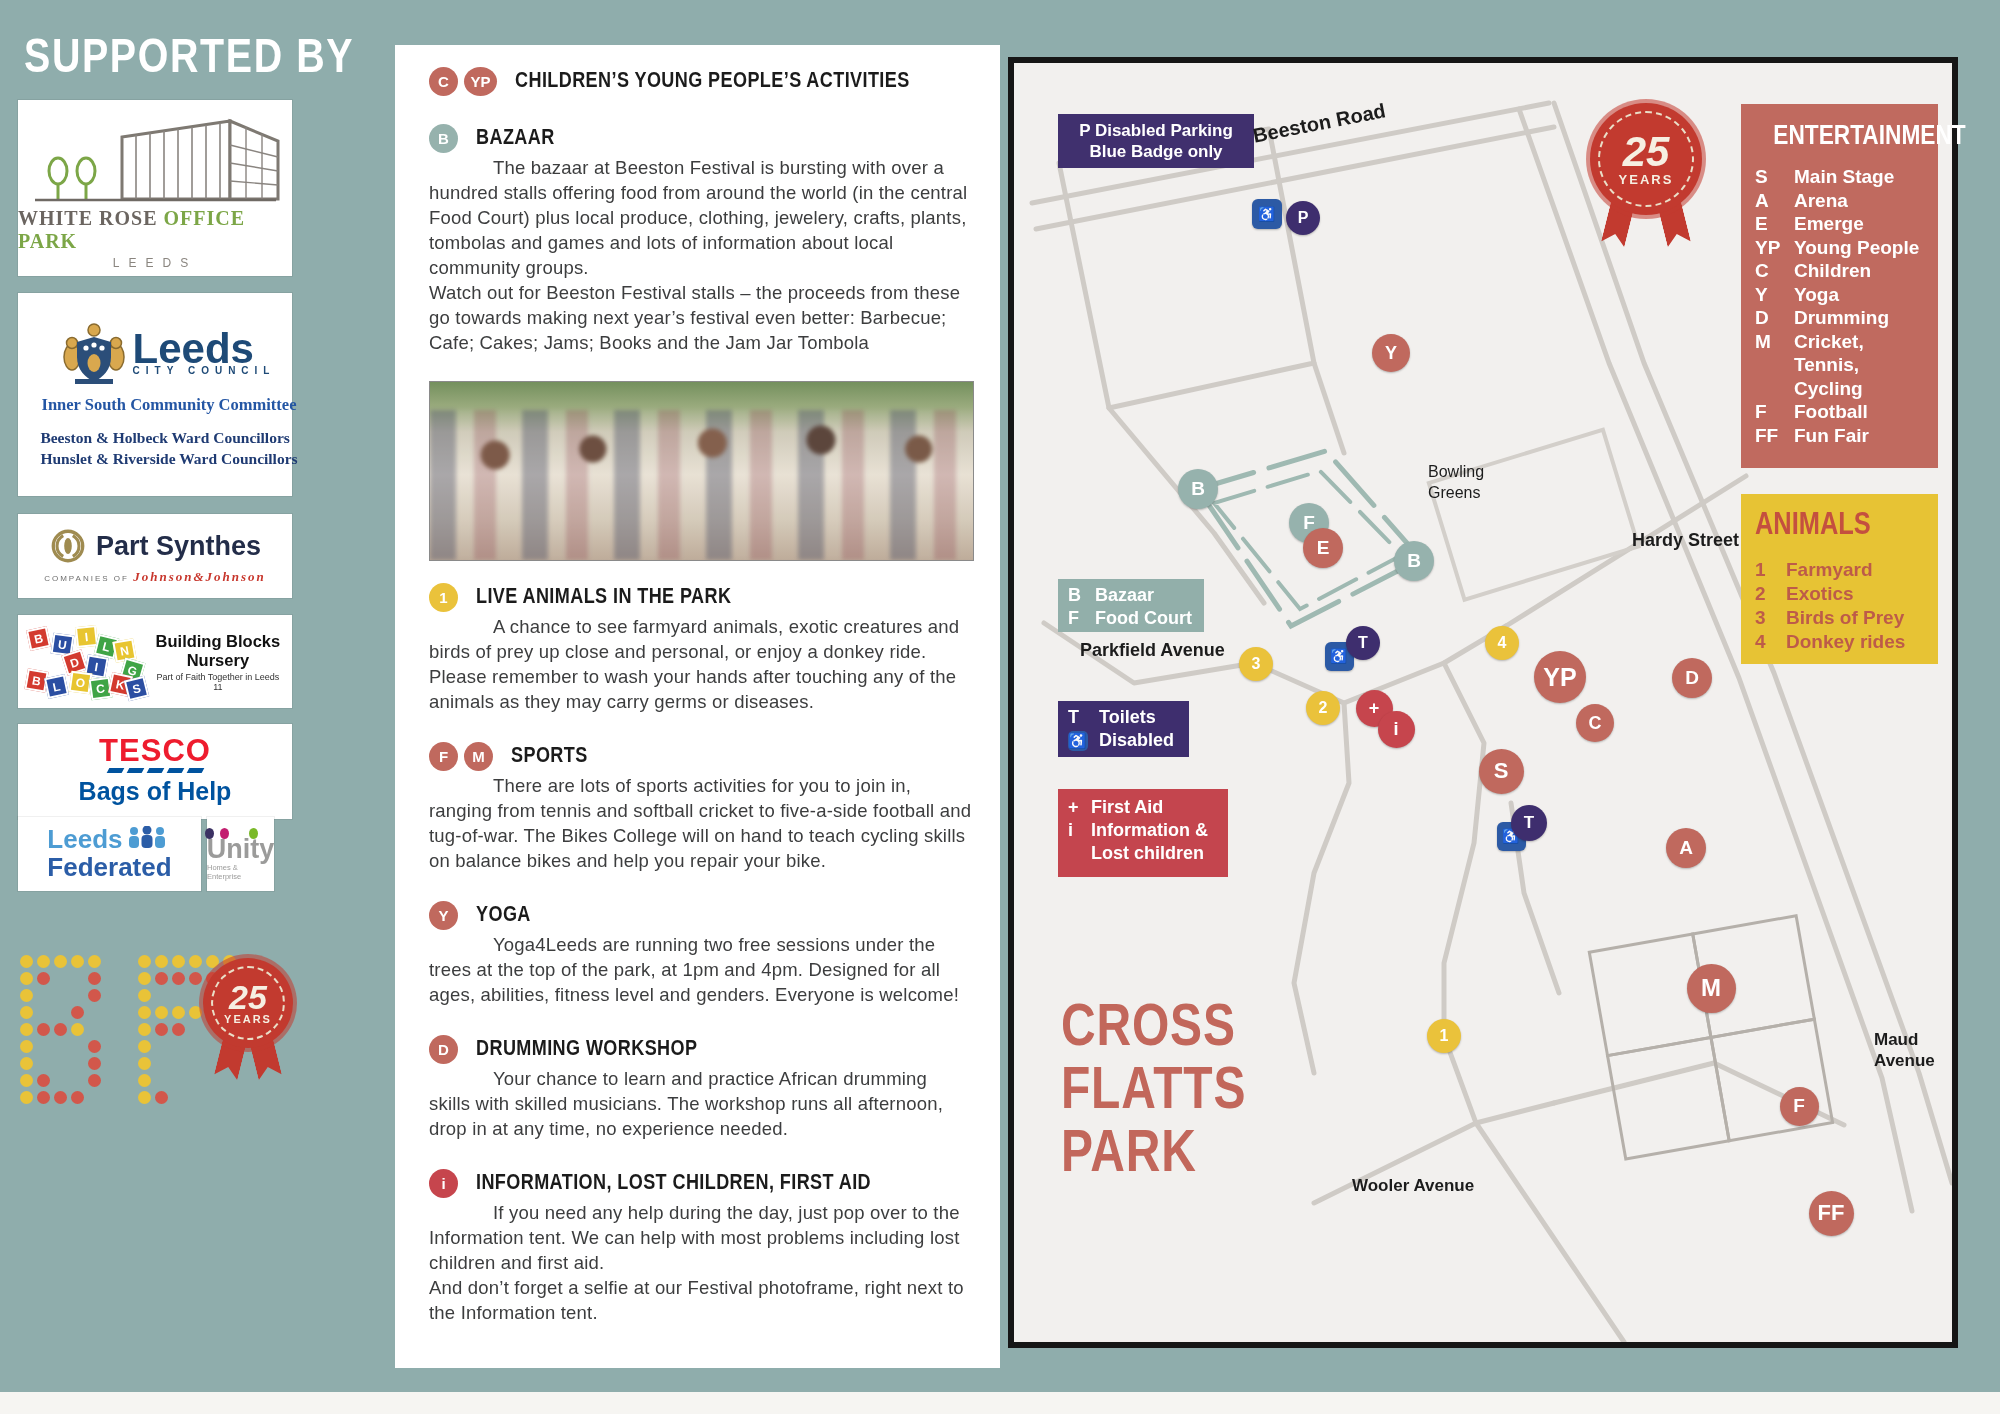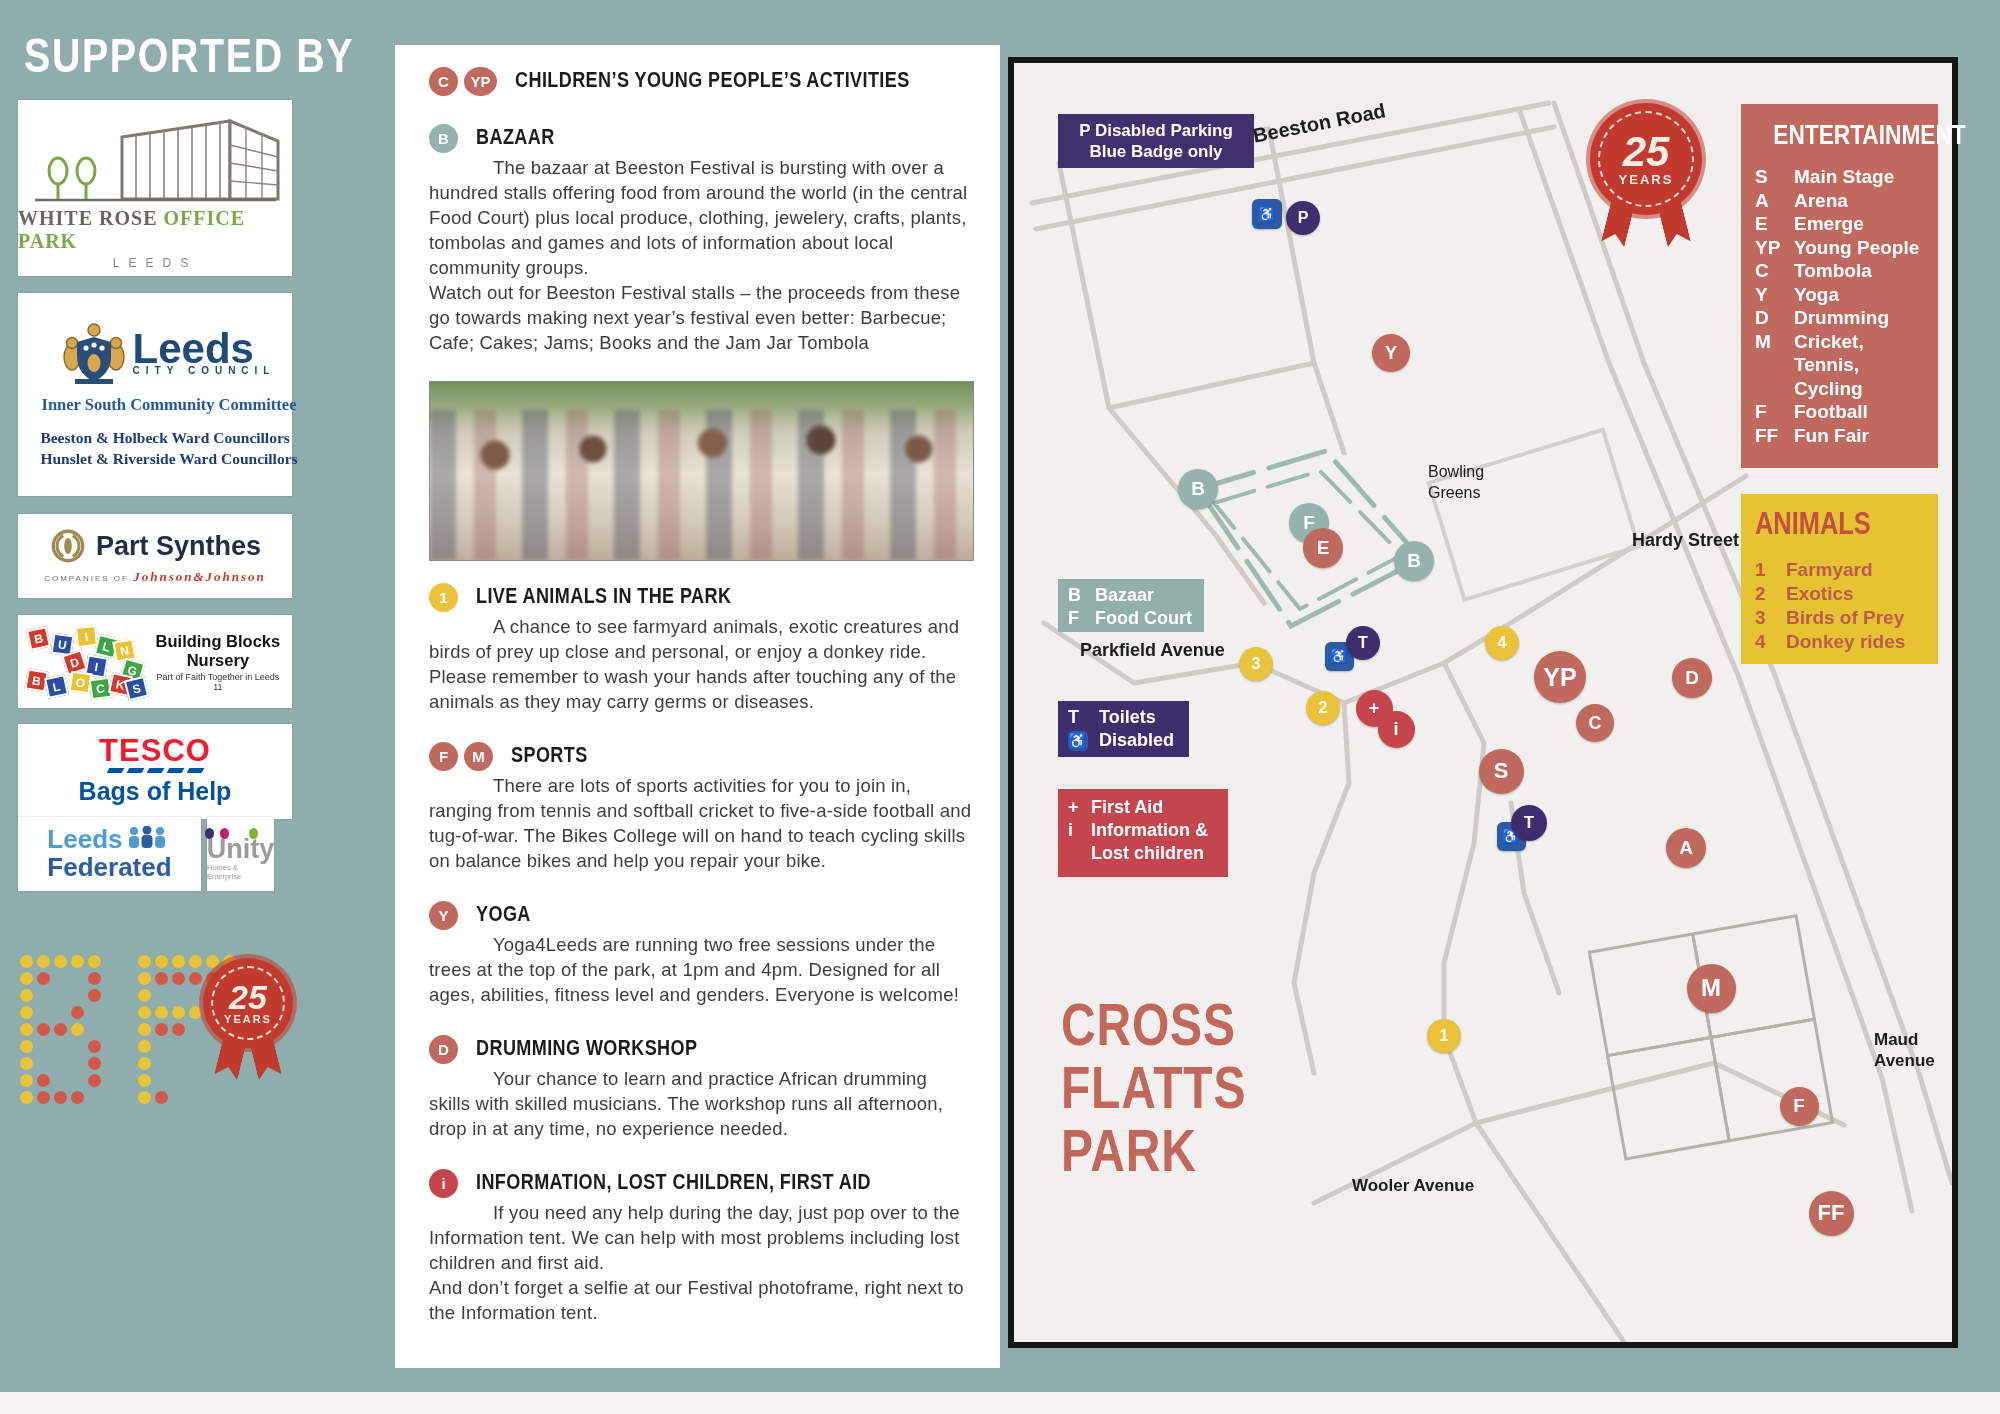--- a/index.html
+++ b/index.html
@@ -509,21 +509,21 @@
         <div class="lg-row">
           <span class="lg-key" style="flex: 0 0 30px;">E</span>
           <span>Emerge</span>
         </div>
         <div class="lg-row">
           <span class="lg-key" style="flex: 0 0 30px;">YP</span>
           <span>Young People</span>
         </div>
         <div class="lg-row">
           <span class="lg-key" style="flex: 0 0 30px;">C</span>
-          <span>Tombola</span>
+          <span>Children</span>
         </div>
         <div class="lg-row">
           <span class="lg-key" style="flex: 0 0 30px;">Y</span>
           <span>Yoga</span>
         </div>
         <div class="lg-row">
           <span class="lg-key" style="flex: 0 0 30px;">D</span>
           <span>Drumming</span>
         </div>
         <div class="lg-row">

